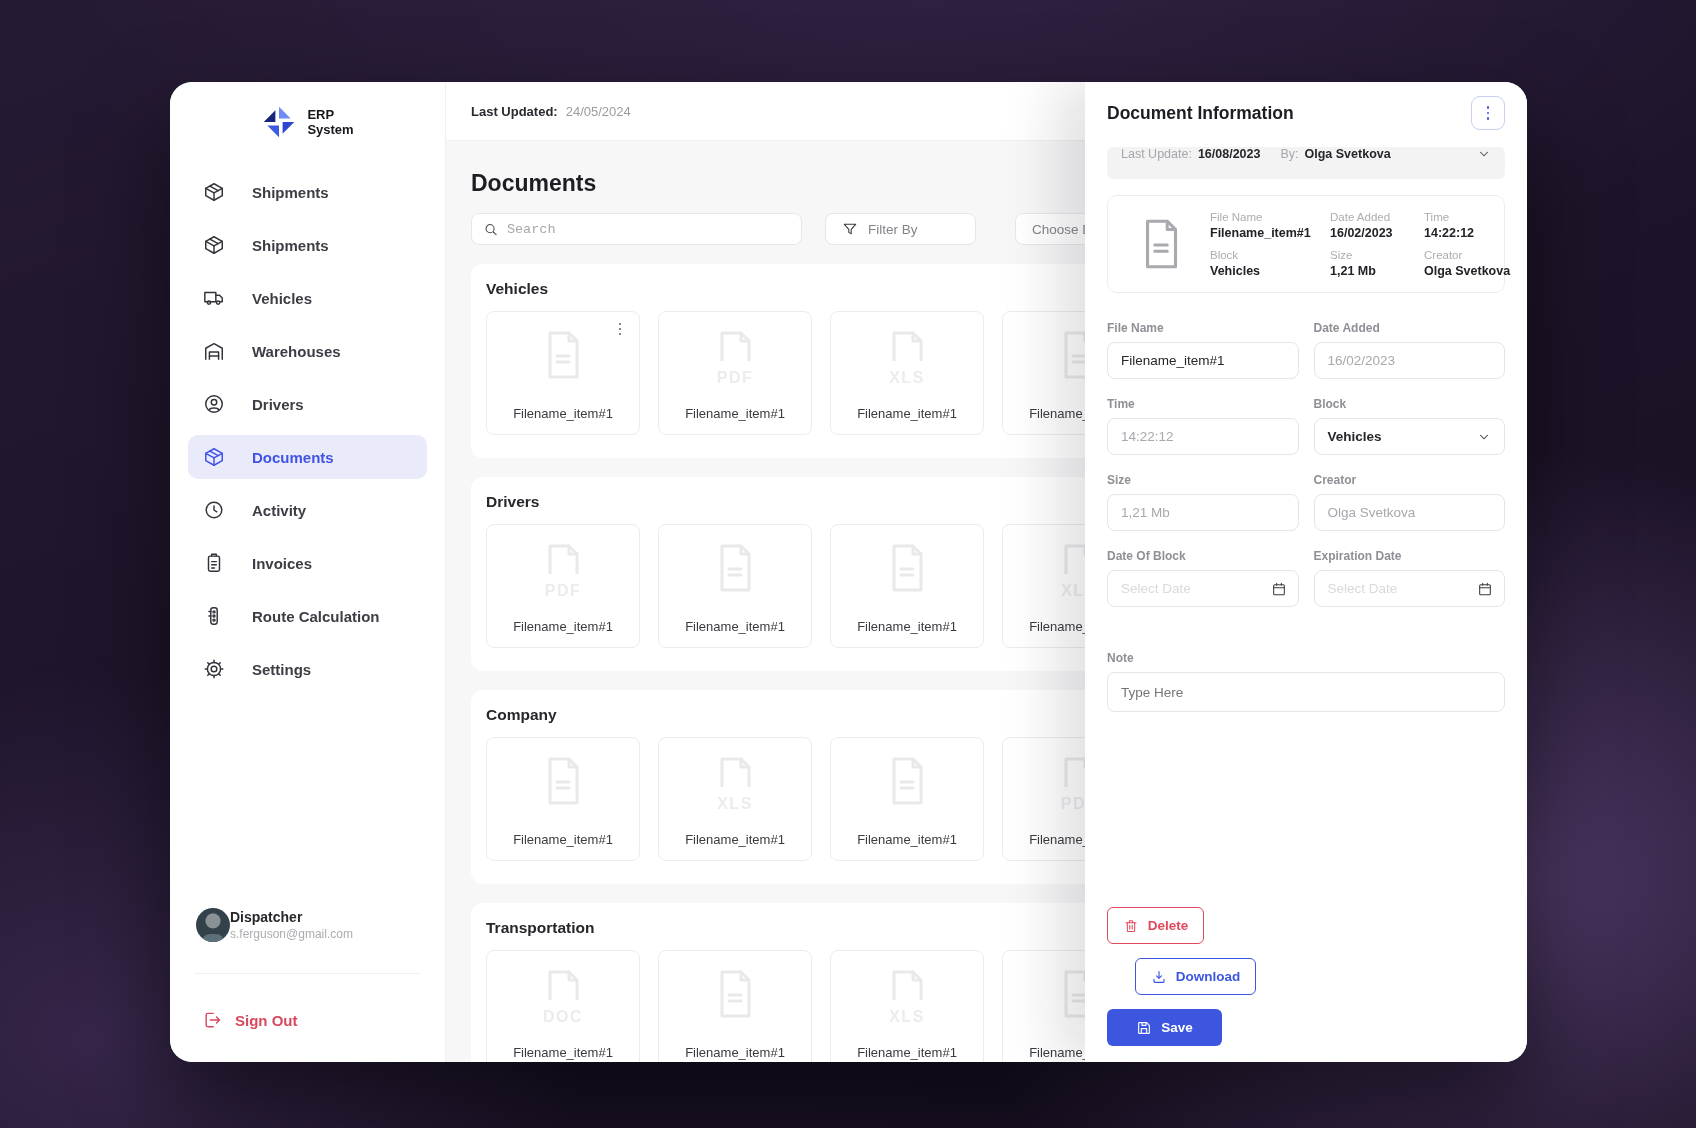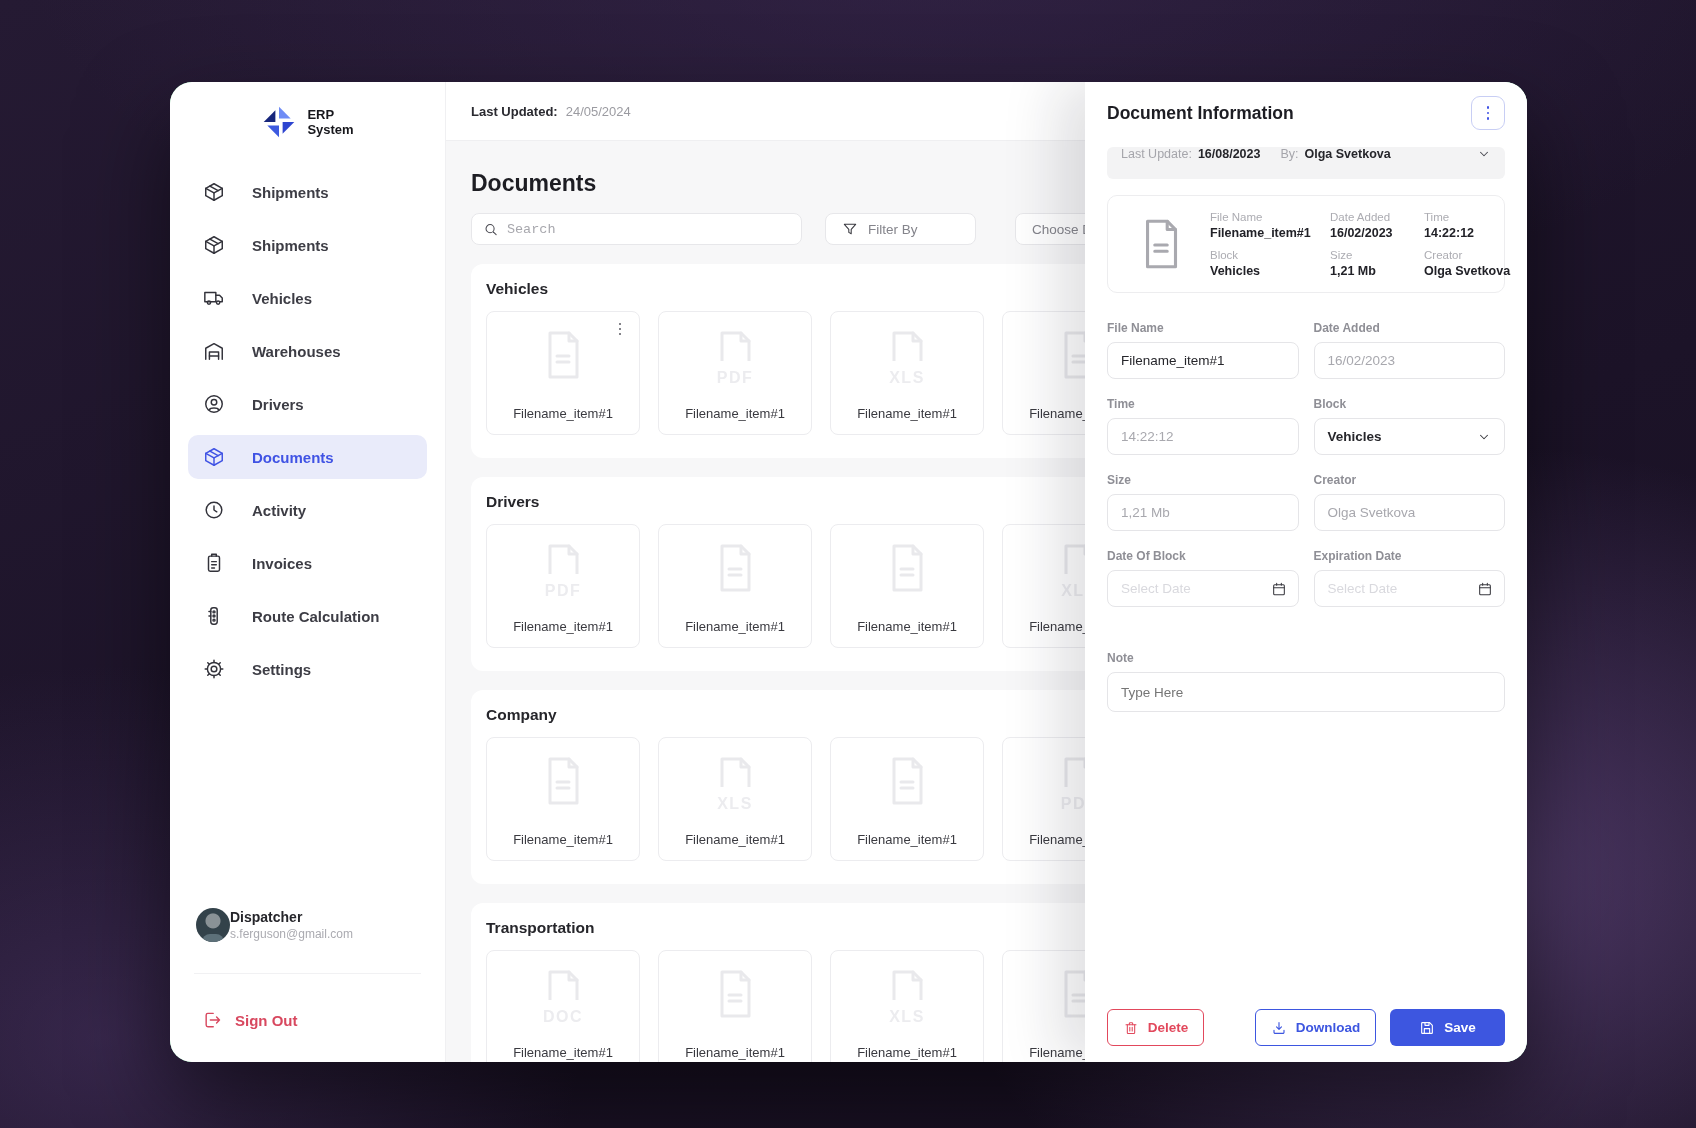--- a/index.html
+++ b/index.html
@@ -92,21 +92,21 @@
   .iw input { width:100%; height:37px; border:1px solid #E5E5E8; border-radius:8px; padding:0 13px; font-size:13.5px; color:#26262b; font-family:inherit; outline:none; background:#fff; }
   .iw input.muted { color:#A8A8AE; }
   .iw input.faint::placeholder { color:#D9D9DE; }
   .iw svg { position:absolute; right:12px; top:50%; transform:translateY(-50%); width:16px; height:16px; pointer-events:none; }
   .iw svg * { fill:none; stroke:#3a3a40; stroke-width:1.6; stroke-linecap:round; stroke-linejoin:round; }
   .select { width:100%; height:37px; border:1px solid #E5E5E8; border-radius:8px; padding:0 13px; display:flex; align-items:center; font-size:13.5px; font-weight:600; color:#26262b; cursor:pointer; background:#fff; }
   .select svg { margin-left:auto; width:14px; height:14px; }
   .select svg * { fill:none; stroke:#3a3a40; stroke-width:1.8; stroke-linecap:round; stroke-linejoin:round; }
   .field-note { grid-column:1 / 3; margin-top:26px; }
   .field-note input { height:40px; }
-  .panel-actions { position:absolute; left:22px; right:22px; bottom:16px; display:flex; gap:14px; }
+  .panel-actions { position:absolute; left:22px; right:22px; bottom:16px; display:flex; gap:14px;flex-direction:column; }
   .btn { height:37px; border-radius:6px; display:flex; align-items:center; justify-content:center; gap:9px; font-size:13.5px; font-weight:700; cursor:pointer; font-family:inherit; background:#fff; }
   .btn svg { width:16px; height:16px; }
   .btn-delete { width:97px; border:1px solid #E2485C; color:#E2485C; margin-right:auto; }
   .btn-delete svg * { fill:none; stroke:#E2485C; stroke-width:1.6; stroke-linecap:round; stroke-linejoin:round; }
   .btn-download { width:121px; border:1px solid #3D56E0; color:#3D56E0;margin-left:28px; }
   .btn-download svg * { fill:none; stroke:#3D56E0; stroke-width:1.7; stroke-linecap:round; stroke-linejoin:round; }
   .btn-save { width:115px; border:0; background:#3D56E0; color:#fff; }
   .btn-save svg * { fill:none; stroke:#fff; stroke-width:1.7; stroke-linecap:round; stroke-linejoin:round; }
 </style>
 </head>

